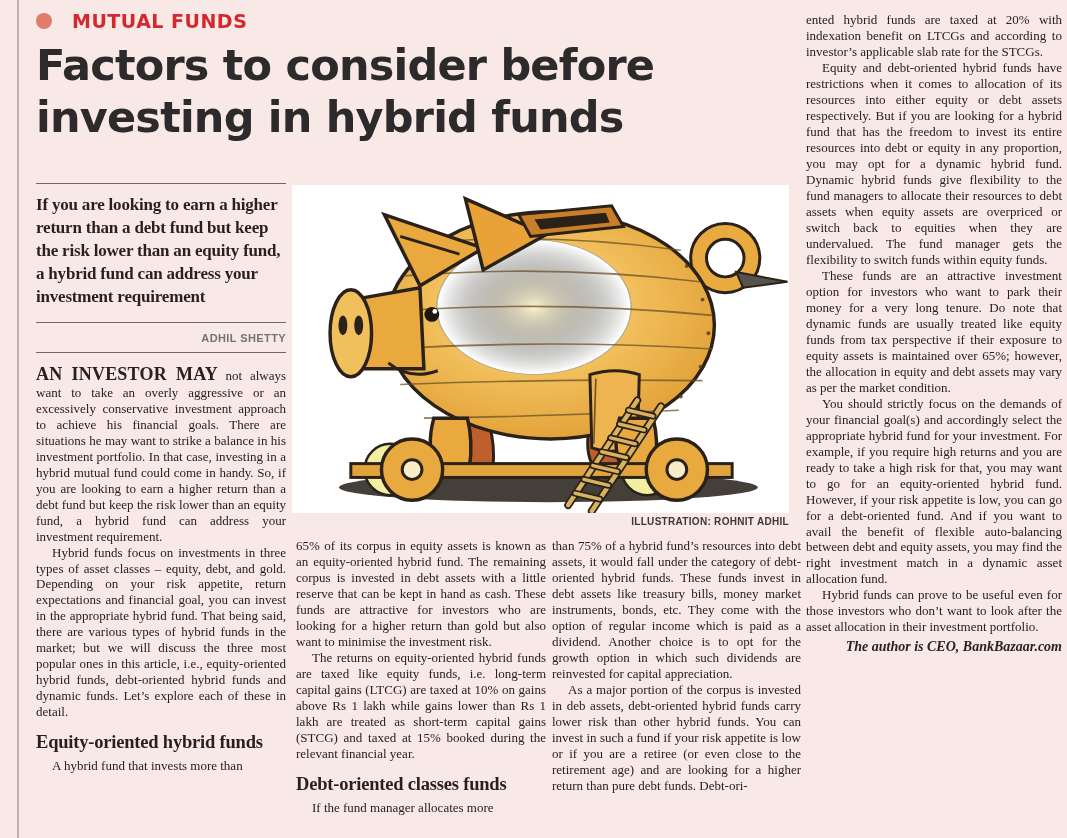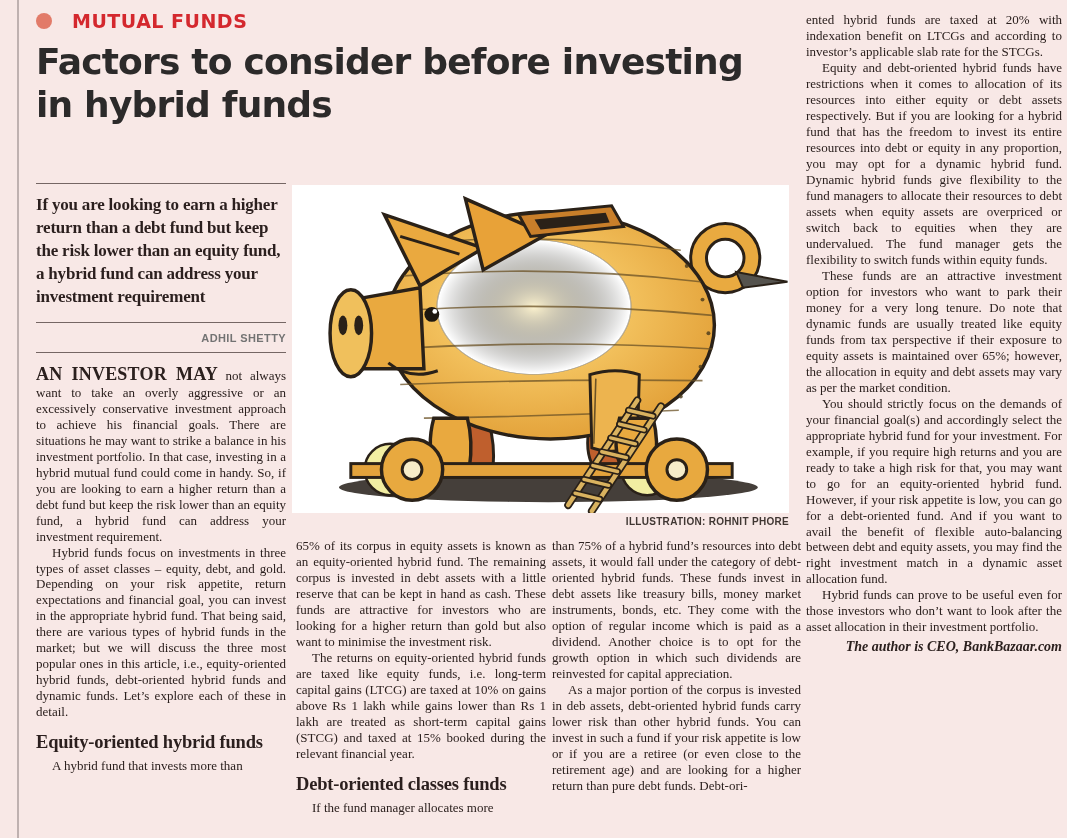--- a/index.html
+++ b/index.html
@@ -17,21 +17,21 @@
   .header{position:absolute;left:36px;top:10px;width:750px;}
   .kicker{display:flex;align-items:center;gap:20px;}
   .kicker-bullet{width:16px;height:16px;border-radius:50%;background:#e27b69;}
   .kicker-label{
     font-family:"DejaVu Sans", sans-serif;
     font-weight:700;font-size:19px;letter-spacing:.5px;color:#d4282e;
   }
   .title{
     margin-top:8px;
     font-family:"DejaVu Sans", sans-serif;
-    font-weight:700;font-size:36px;line-height:1.2;
+    font-weight:700;font-size:43px;line-height:1.2;
     letter-spacing:-.8px;color:#2c2a2a;
   }
 
   
   .col{position:absolute;text-align:justify;}
   .col1{left:36px;top:183px;width:250px;}
   .col2{left:296px;top:538px;width:250px;}
   .col3{left:552px;top:538px;width:249px;}
   .col4{left:806px;top:12px;width:256px;}
 
@@ -200,21 +200,21 @@
         <path d="M285 312 L310 318"></path>
           <path d="M294 298 L319 304"></path>
         <path d="M303 284 L328 290"></path>
           <path d="M312 270 L337 276"></path>
         <path d="M321 256 L346 262"></path>
           <path d="M330 242 L355 248"></path>
         <path d="M339 228 L364 234"></path>
       </g>
     </svg>
   </div>
-  <div class="illo-credit">ILLUSTRATION: ROHNIT PHORE</div>
+  <div class="illo-credit">ILLUSTRATION: ROHNIT ADHIL</div>
 
   <div class="col col2 body-txt">
     <p>65% of its corpus in equity assets is known as an equity-oriented hybrid fund. The remaining corpus is invested in debt assets with a little reserve that can be kept in hand as cash. These funds are attractive for investors who are looking for a higher return than gold but also want to minimise the investment risk.</p>
     <p class="ind">The returns on equity-oriented hybrid funds are taxed like equity funds, i.e. long-term capital gains (LTCG) are taxed at 10% on gains above Rs 1 lakh while gains lower than Rs 1 lakh are treated as short-term capital gains (STCG) and taxed at 15% booked during the relevant financial year.</p>
     <div class="subhead">Debt-oriented classes funds</div>
     <p class="ind">If the fund manager allocates more</p>
   </div>
 
   <div class="col col3 body-txt">
     <p>than 75% of a hybrid fund’s resources into debt assets, it would fall under the category of debt-oriented hybrid funds. These funds invest in debt assets like treasury bills, money market instruments, bonds, etc. They come with the option of regular income which is paid as a dividend. Another choice is to opt for the growth option in which such dividends are reinvested for capital appreciation.</p>

